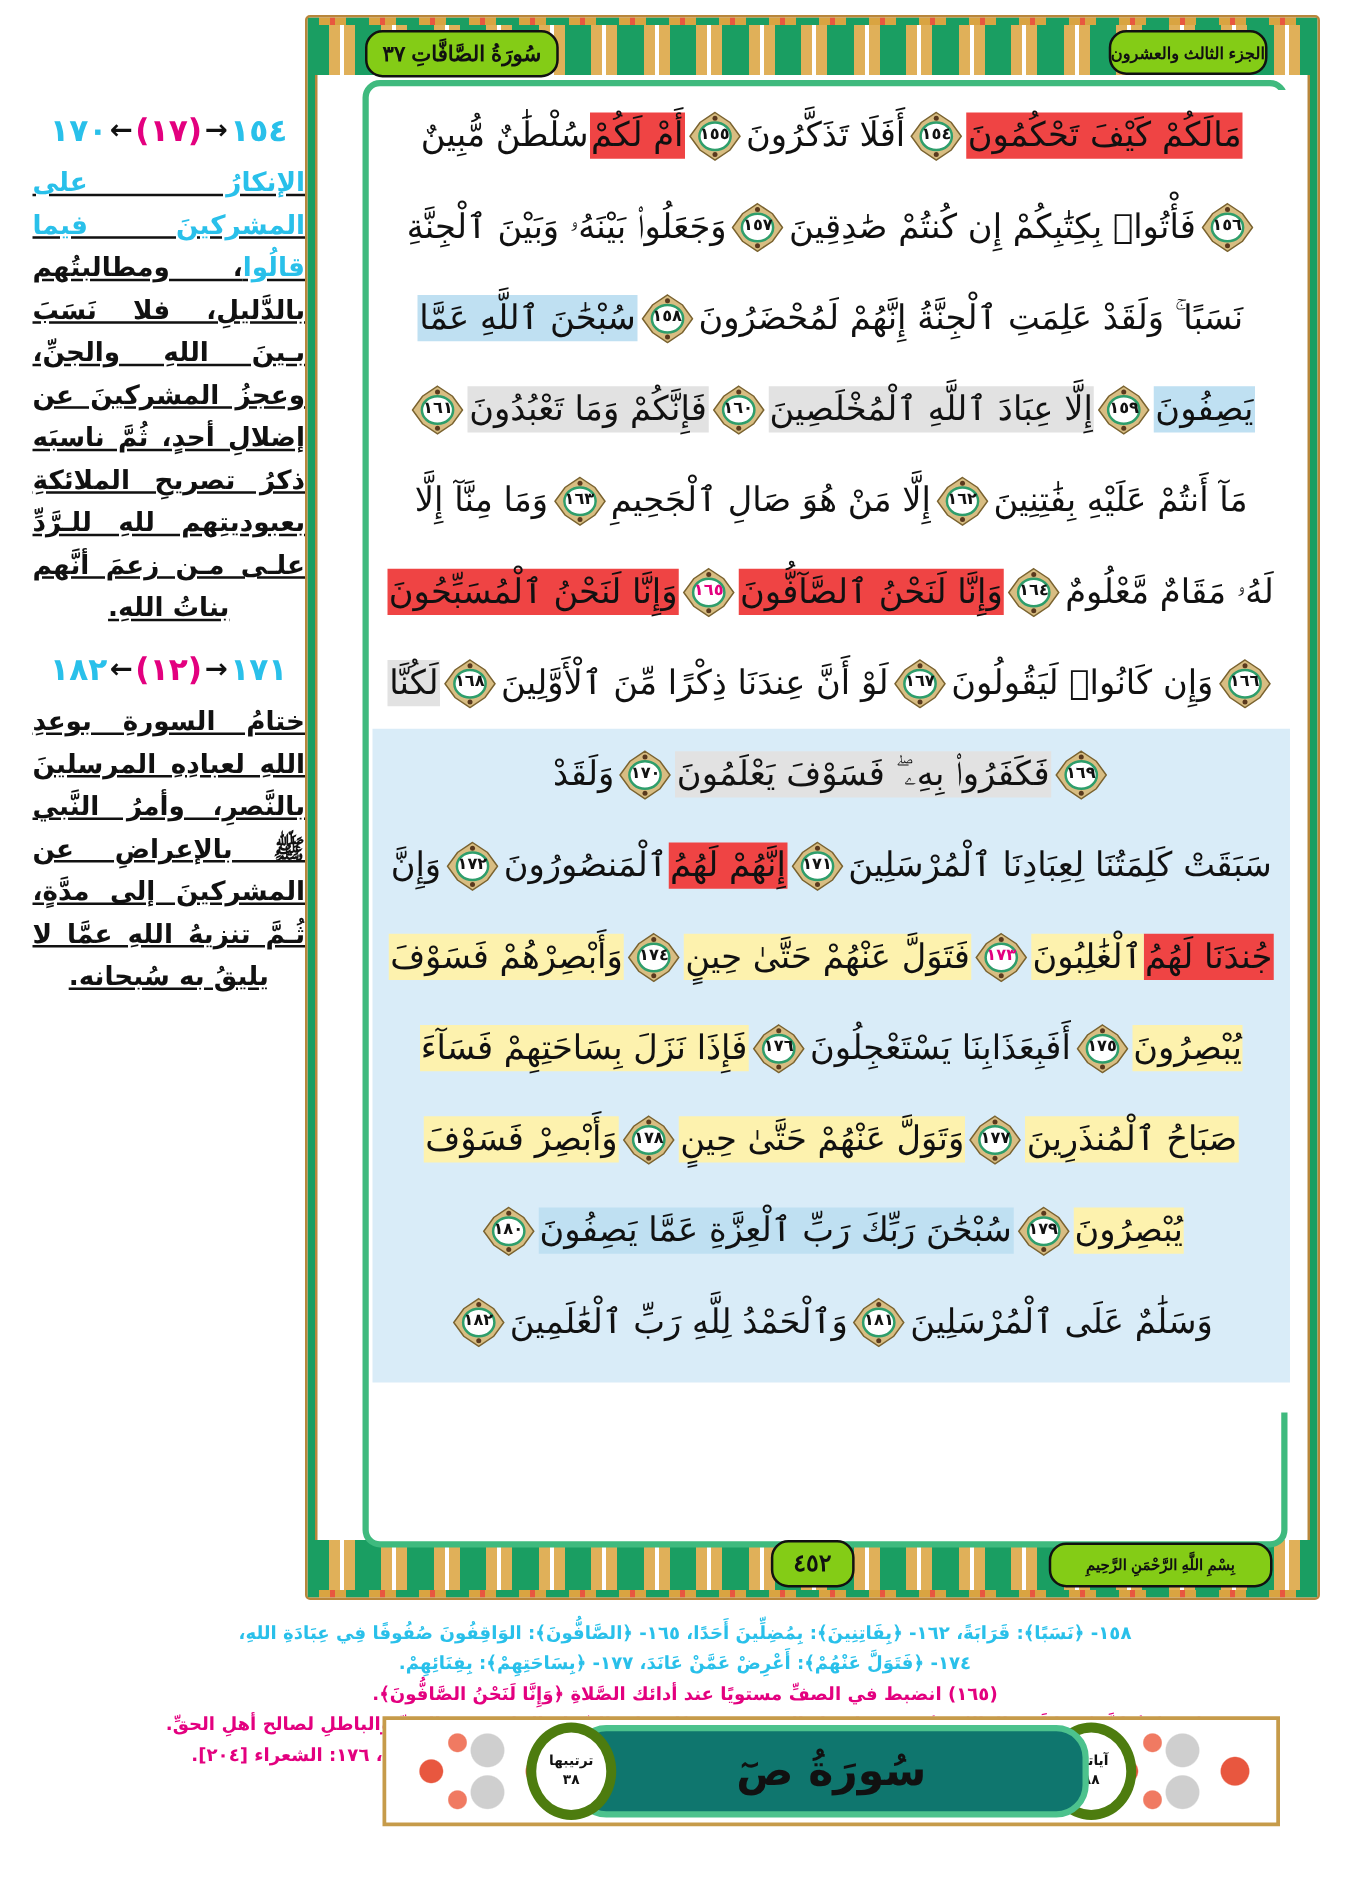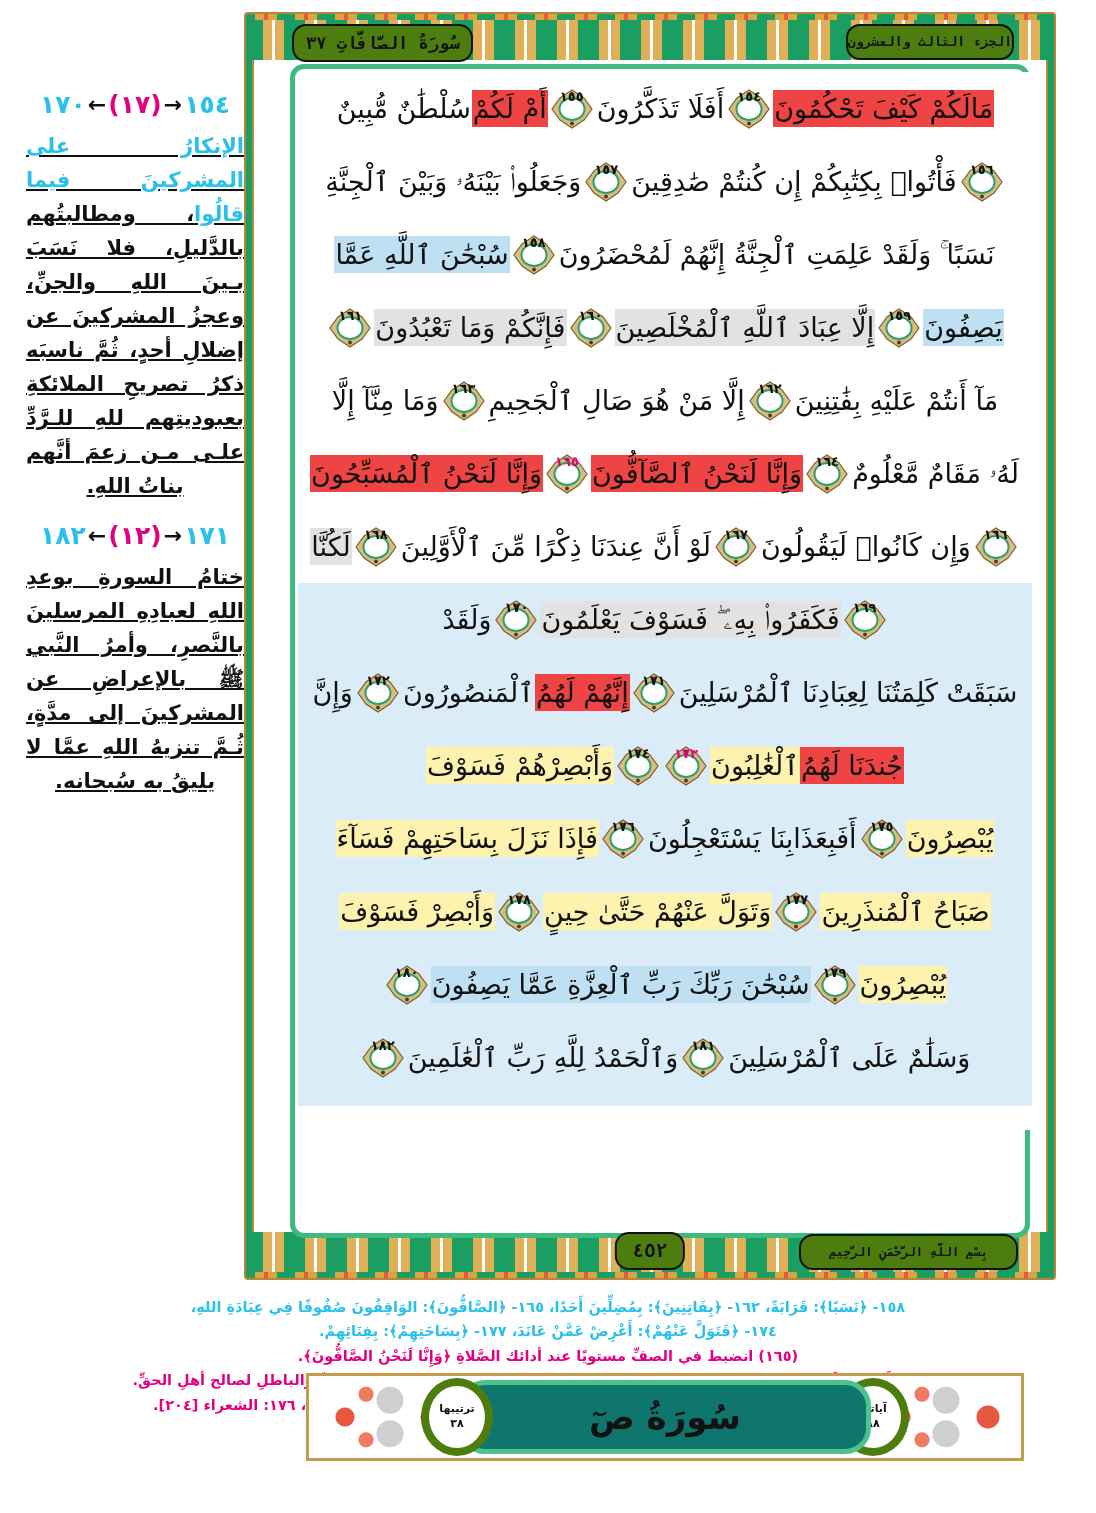--- a/index.html
+++ b/index.html
@@ -51,23 +51,23 @@
         #1a9e62 0px,#1a9e62 11px,
         #e0b059 11px,#e0b059 20px,
         #ffffff 20px,#ffffff 23px,
         #e0b059 23px,#e0b059 32px,
         #1a9e62 32px,#1a9e62 42px);
   }
   .strip.top{top:8px;}
   .strip.bottom{bottom:8px;}
   .cartouche{
     position:absolute;
-    background:#4d7c0f;border:2.5px solid #111;border-radius:14px;
+    background:#84cc16;border:2.5px solid #111;border-radius:14px;
     display:flex;align-items:center;justify-content:center;
-    font-family:Liberation Mono, monospace;
+    font-family:Liberation Sans, sans-serif;
     color:#111;white-space:nowrap;z-index:6;
   }
   #surah-cartouche{left:48px;top:12px;height:34px;padding:0 12px;font-size:17px;font-weight:bold;}
   #juz-cartouche{right:42px;top:12px;height:32px;padding:0 0;font-size:13px;font-weight:bold;}
   #page-num-cartouche{left:50%;transform:translateX(-50%);bottom:10px;height:34px;padding:0 16px;font-size:19px;font-weight:bold;}
   #bismillah-cartouche{right:38px;bottom:10px;height:32px;padding:0 28px;font-size:12px;font-weight:bold;}
 
   
   .body-area{
     position:absolute;
@@ -92,21 +92,21 @@
     z-index:2;
   }
   .qline .seg{padding:2px 1px;}
   .hl-pink{background:#ef4444;}
   .hl-blue{background:#bfe0f2;}
   .hl-gray{background:#e2e2e2;}
   .hl-yellow{background:#fdf2ae;}
 
   
   .ayah{
-    display:inline-flex;align-items:flex-start;justify-content:center;
+    display:inline-flex;align-items:center;justify-content:center;
     width:42px;height:40px;margin:0 3px;
     position:relative;flex:0 0 auto;vertical-align:middle;
   }
   .ayah svg{position:absolute;inset:0;width:42px;height:40px;}
   .ayah span{
     position:relative;z-index:2;font-size:13px;font-weight:bold;color:#111;
   }
   .ayah.magenta span{color:#e3007f;}
 
   
@@ -412,20 +412,21 @@
         <span class="seg hl-yellow">ٱلْغَٰلِبُونَ</span>
         <span class="ayah magenta">
           <svg viewBox="0 0 42 40" xmlns="http://www.w3.org/2000/svg">
             <path d="M21 1 L33 9 L41 20 L33 31 L21 39 L9 31 L1 20 L9 9 Z" fill="#d8bd82" stroke="#7a6330" stroke-width="1.2"></path>
             <ellipse cx="21" cy="20" rx="12.5" ry="11" fill="#ffffff" stroke="#2e9e6b" stroke-width="2"></ellipse>
             <circle cx="21" cy="5.5" r="2" fill="#5a3a1e"></circle>
             <circle cx="21" cy="34.5" r="2" fill="#5a3a1e"></circle>
           </svg>
           <span>١٧٣</span>
         </span>
+        <span class="seg hl-yellow">فَتَوَلَّ عَنْهُمْ حَتَّىٰ حِينٍ</span>
         <span class="ayah">
           <svg viewBox="0 0 42 40" xmlns="http://www.w3.org/2000/svg">
             <path d="M21 1 L33 9 L41 20 L33 31 L21 39 L9 31 L1 20 L9 9 Z" fill="#d8bd82" stroke="#7a6330" stroke-width="1.2"></path>
             <ellipse cx="21" cy="20" rx="12.5" ry="11" fill="#ffffff" stroke="#2e9e6b" stroke-width="2"></ellipse>
             <circle cx="21" cy="5.5" r="2" fill="#5a3a1e"></circle>
             <circle cx="21" cy="34.5" r="2" fill="#5a3a1e"></circle>
           </svg>
           <span>١٧٤</span>
         </span>
         <span class="seg hl-yellow">وَأَبْصِرْهُمْ فَسَوْفَ</span>

